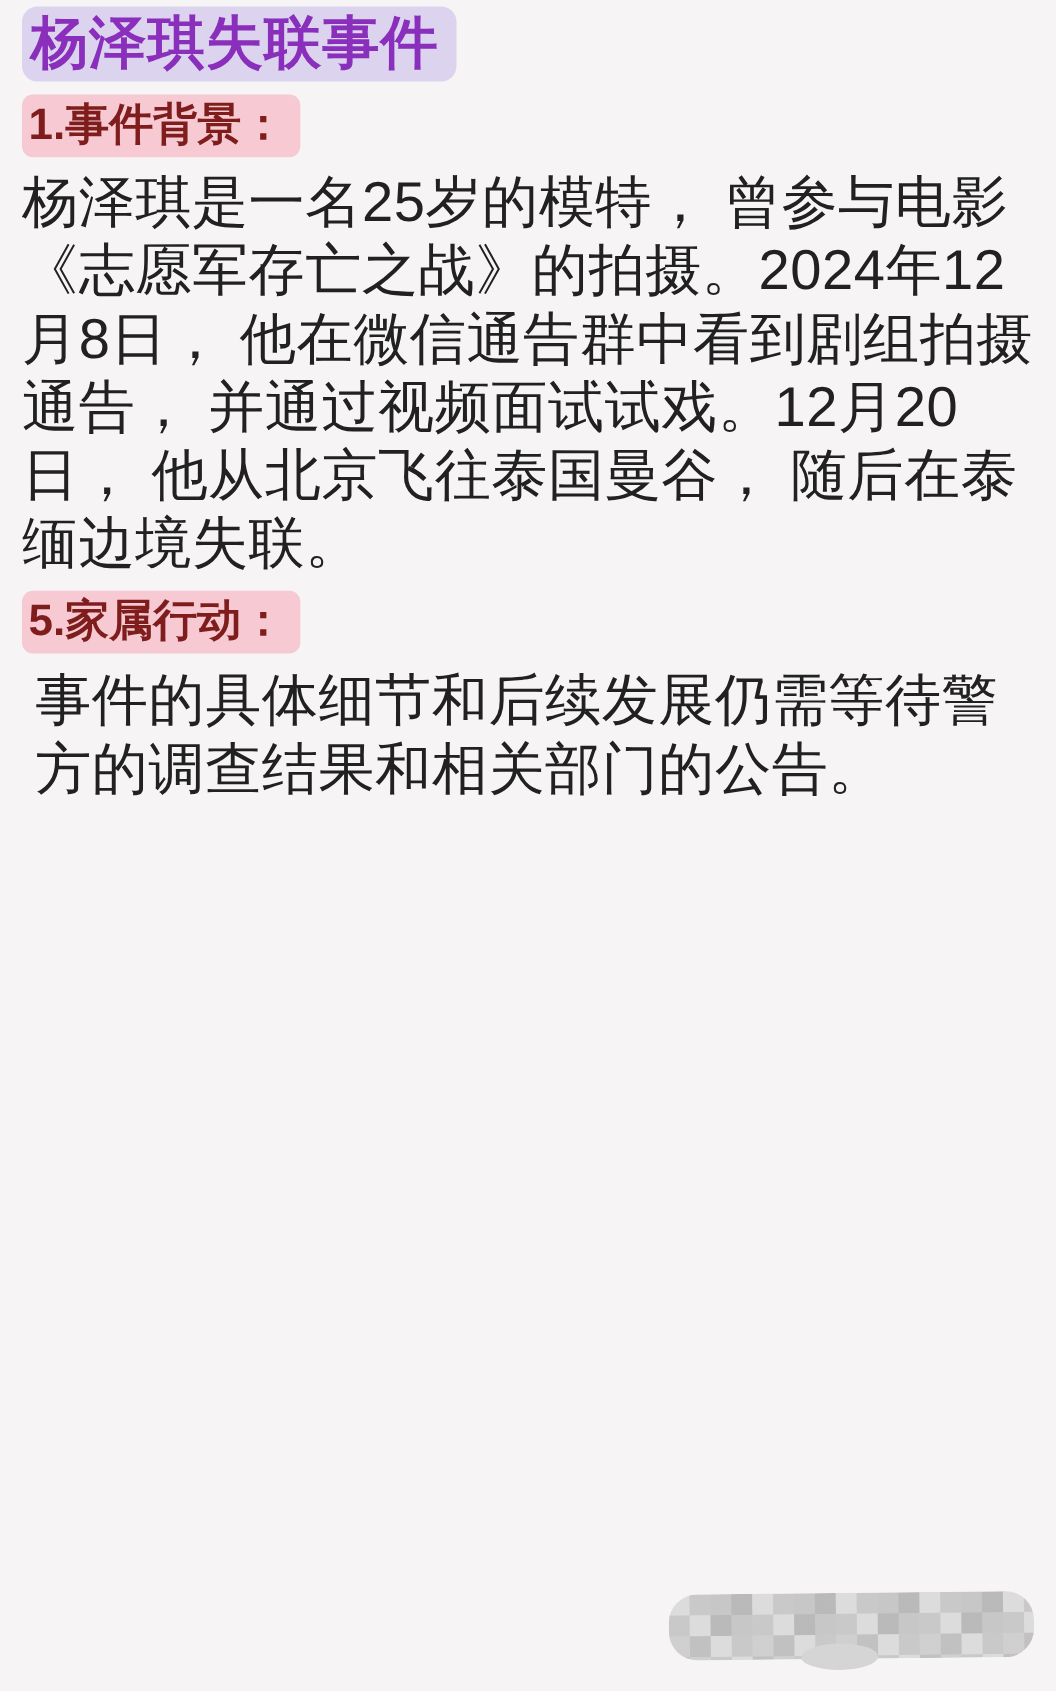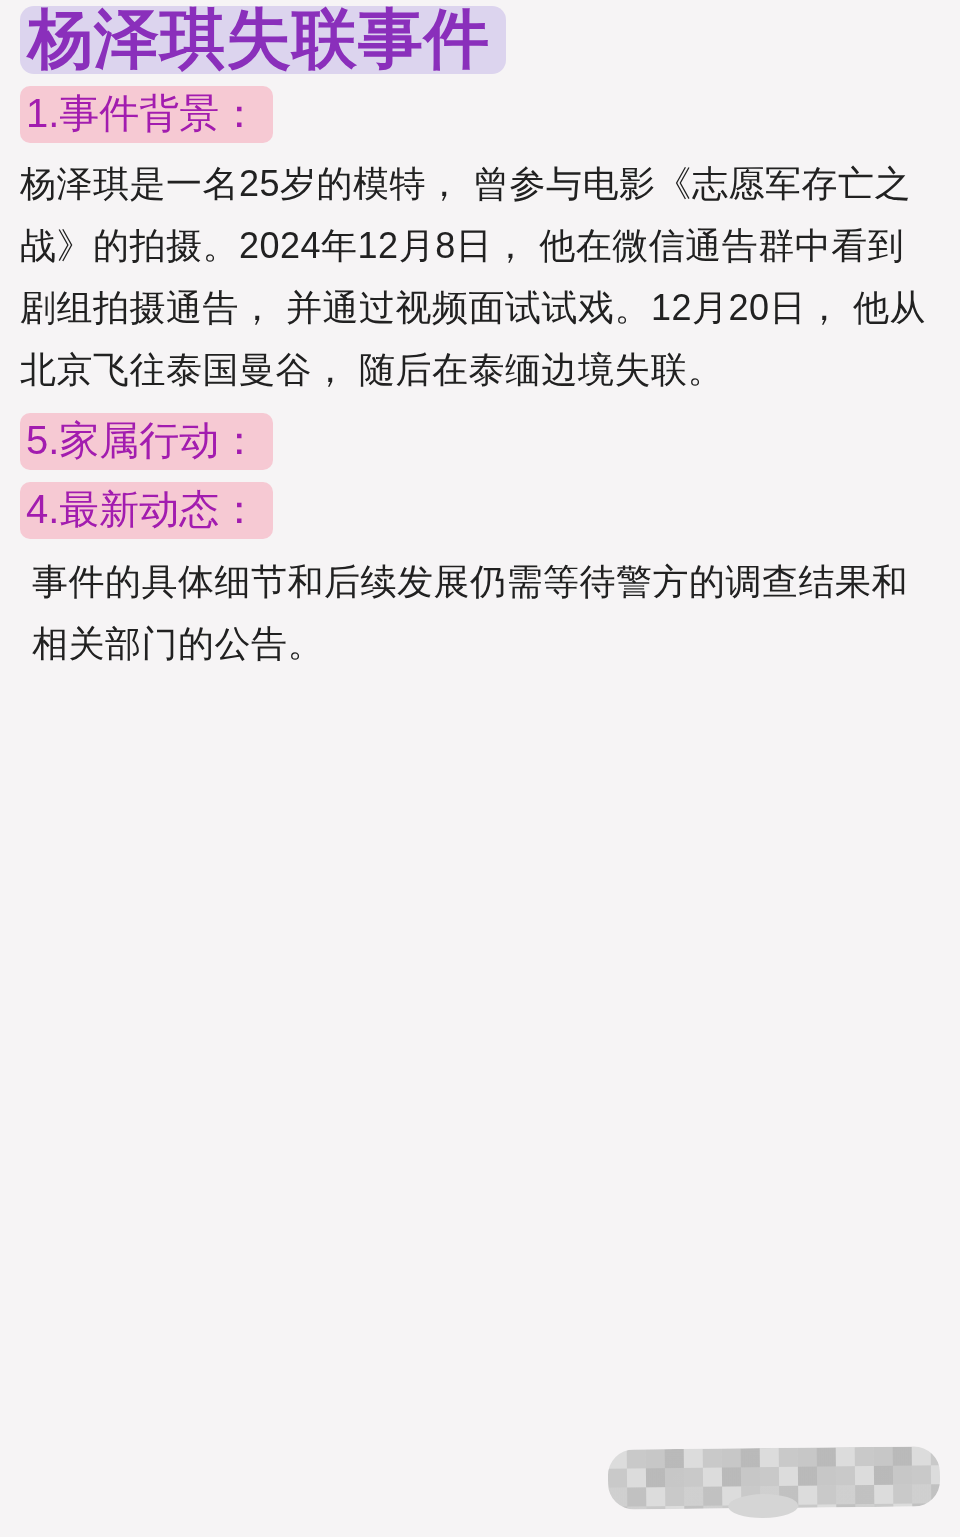--- a/index.html
+++ b/index.html
@@ -17,41 +17,41 @@
     position: relative;
     height: 100%;
   }
   .title {
     display: block;
     width: fit-content;
     margin: 0 0 10px 0;
     background: #dcd4ee;
     color: #8a2fbb;
     font-weight: bold;
-    font-size: 65px;
+    font-size: 52px;
     line-height: 64px;
     padding: 1px 16px 3px 8px;
     border-radius: 14px;
     letter-spacing: 1px;
   }
   .section { margin: 0; }
   .heading {
     display: block;
     width: fit-content;
     margin: 12px 0 10px 0;
     background: #f6c9d3;
-    color: #a21caf;
-    font-weight: normal;
+    color: #7f1d1d;
+    font-weight: bold;
     font-size: 40px;
     line-height: 55px;
     padding: 0 14px 2px 6px;
     border-radius: 10px;
   }
   .body-par {
-    font-size: 36px;
+    font-size: 51px;
     line-height: 62px;
     color: #212121;
     margin: 0 0 6px 0;
     letter-spacing: 0.5px;
     font-weight: 500;
   }
   .closing { margin-top: 12px; margin-left: 12px; }
   .watermark {
     position: absolute;
     left: 608px;
@@ -90,20 +90,19 @@
     <h2 class="heading">1.事件背景：</h2>
     <p class="body-par">杨泽琪是一名25岁的模特， 曾参与电影《志愿军存亡之战》的拍摄。2024年12月8日， 他在微信通告群中看到剧组拍摄通告， 并通过视频面试试戏。12月20日， 他从北京飞往泰国曼谷， 随后在泰缅边境失联。</p>
   </section>
 
   <section class="section">
     <h2 class="heading">5.家属行动：</h2>
   </section>
 
 
   <section class="section">
-    <h2 class="heading">4.最新动态：</h2>
   </section>
 
   <p class="body-par closing">事件的具体细节和后续发展仍需等待警方的调查结果和相关部门的公告。</p>
 
   <div class="watermark"></div>
 
 </div>
 
 </body></html>

